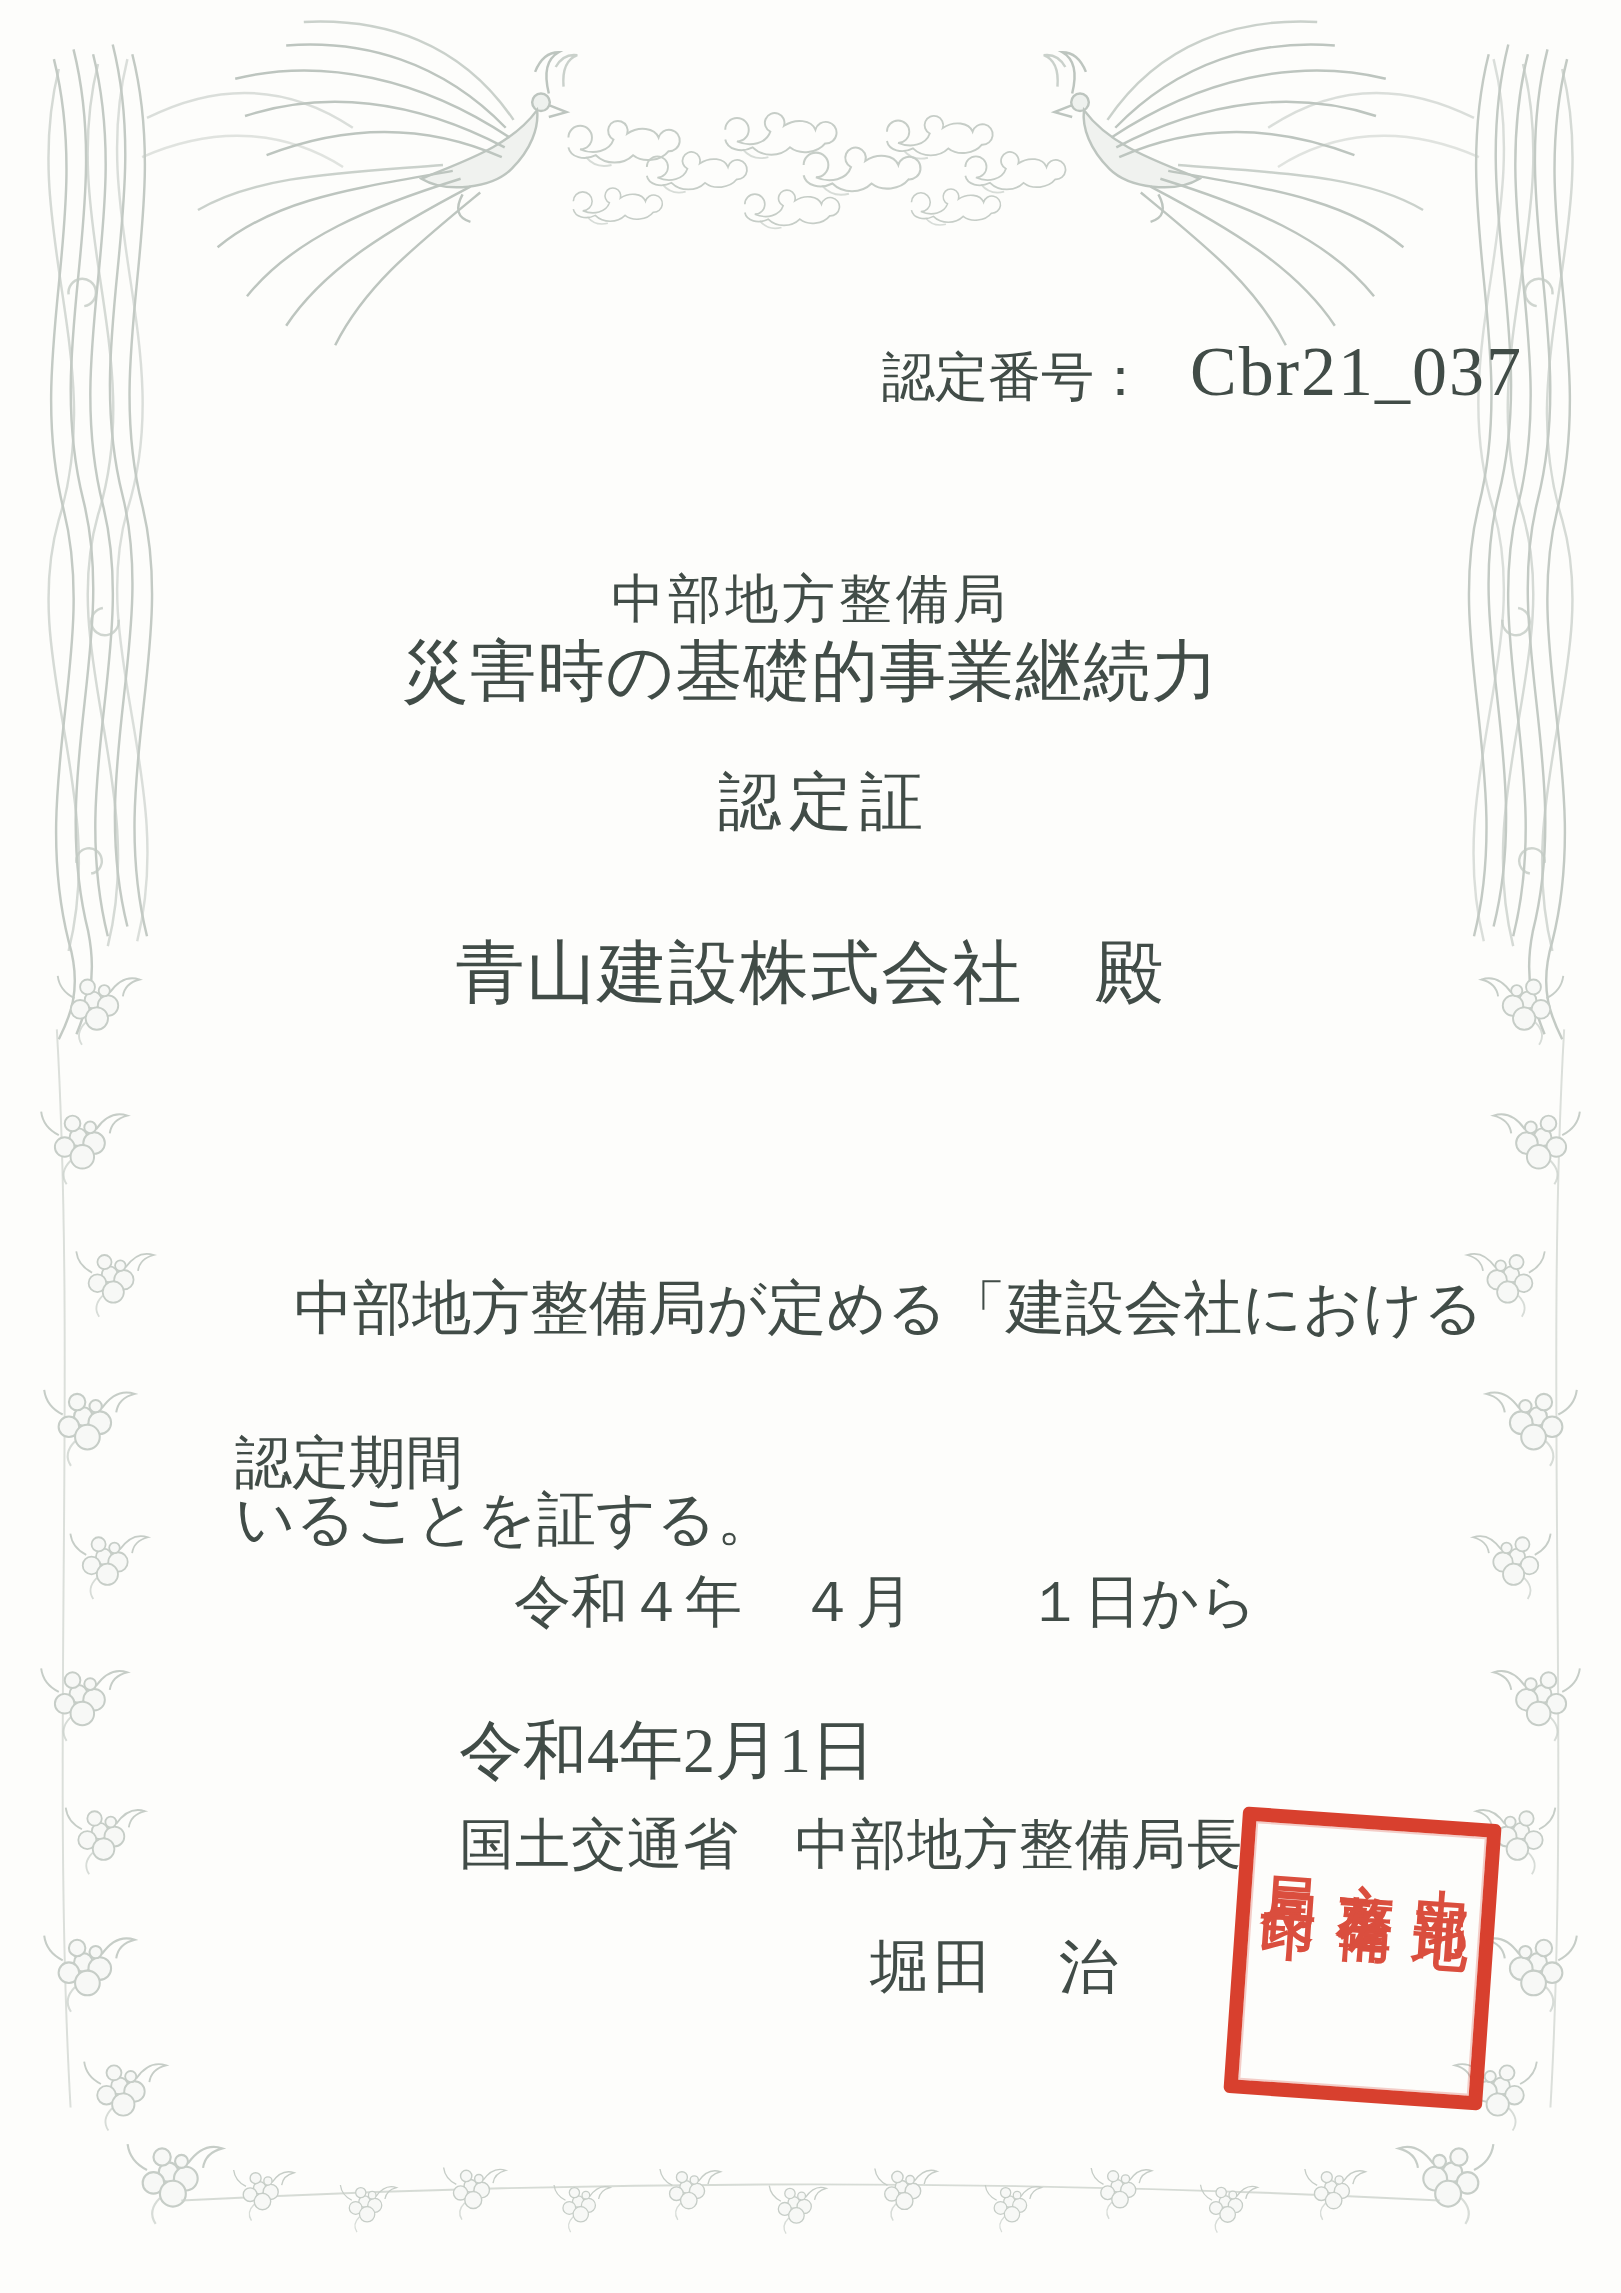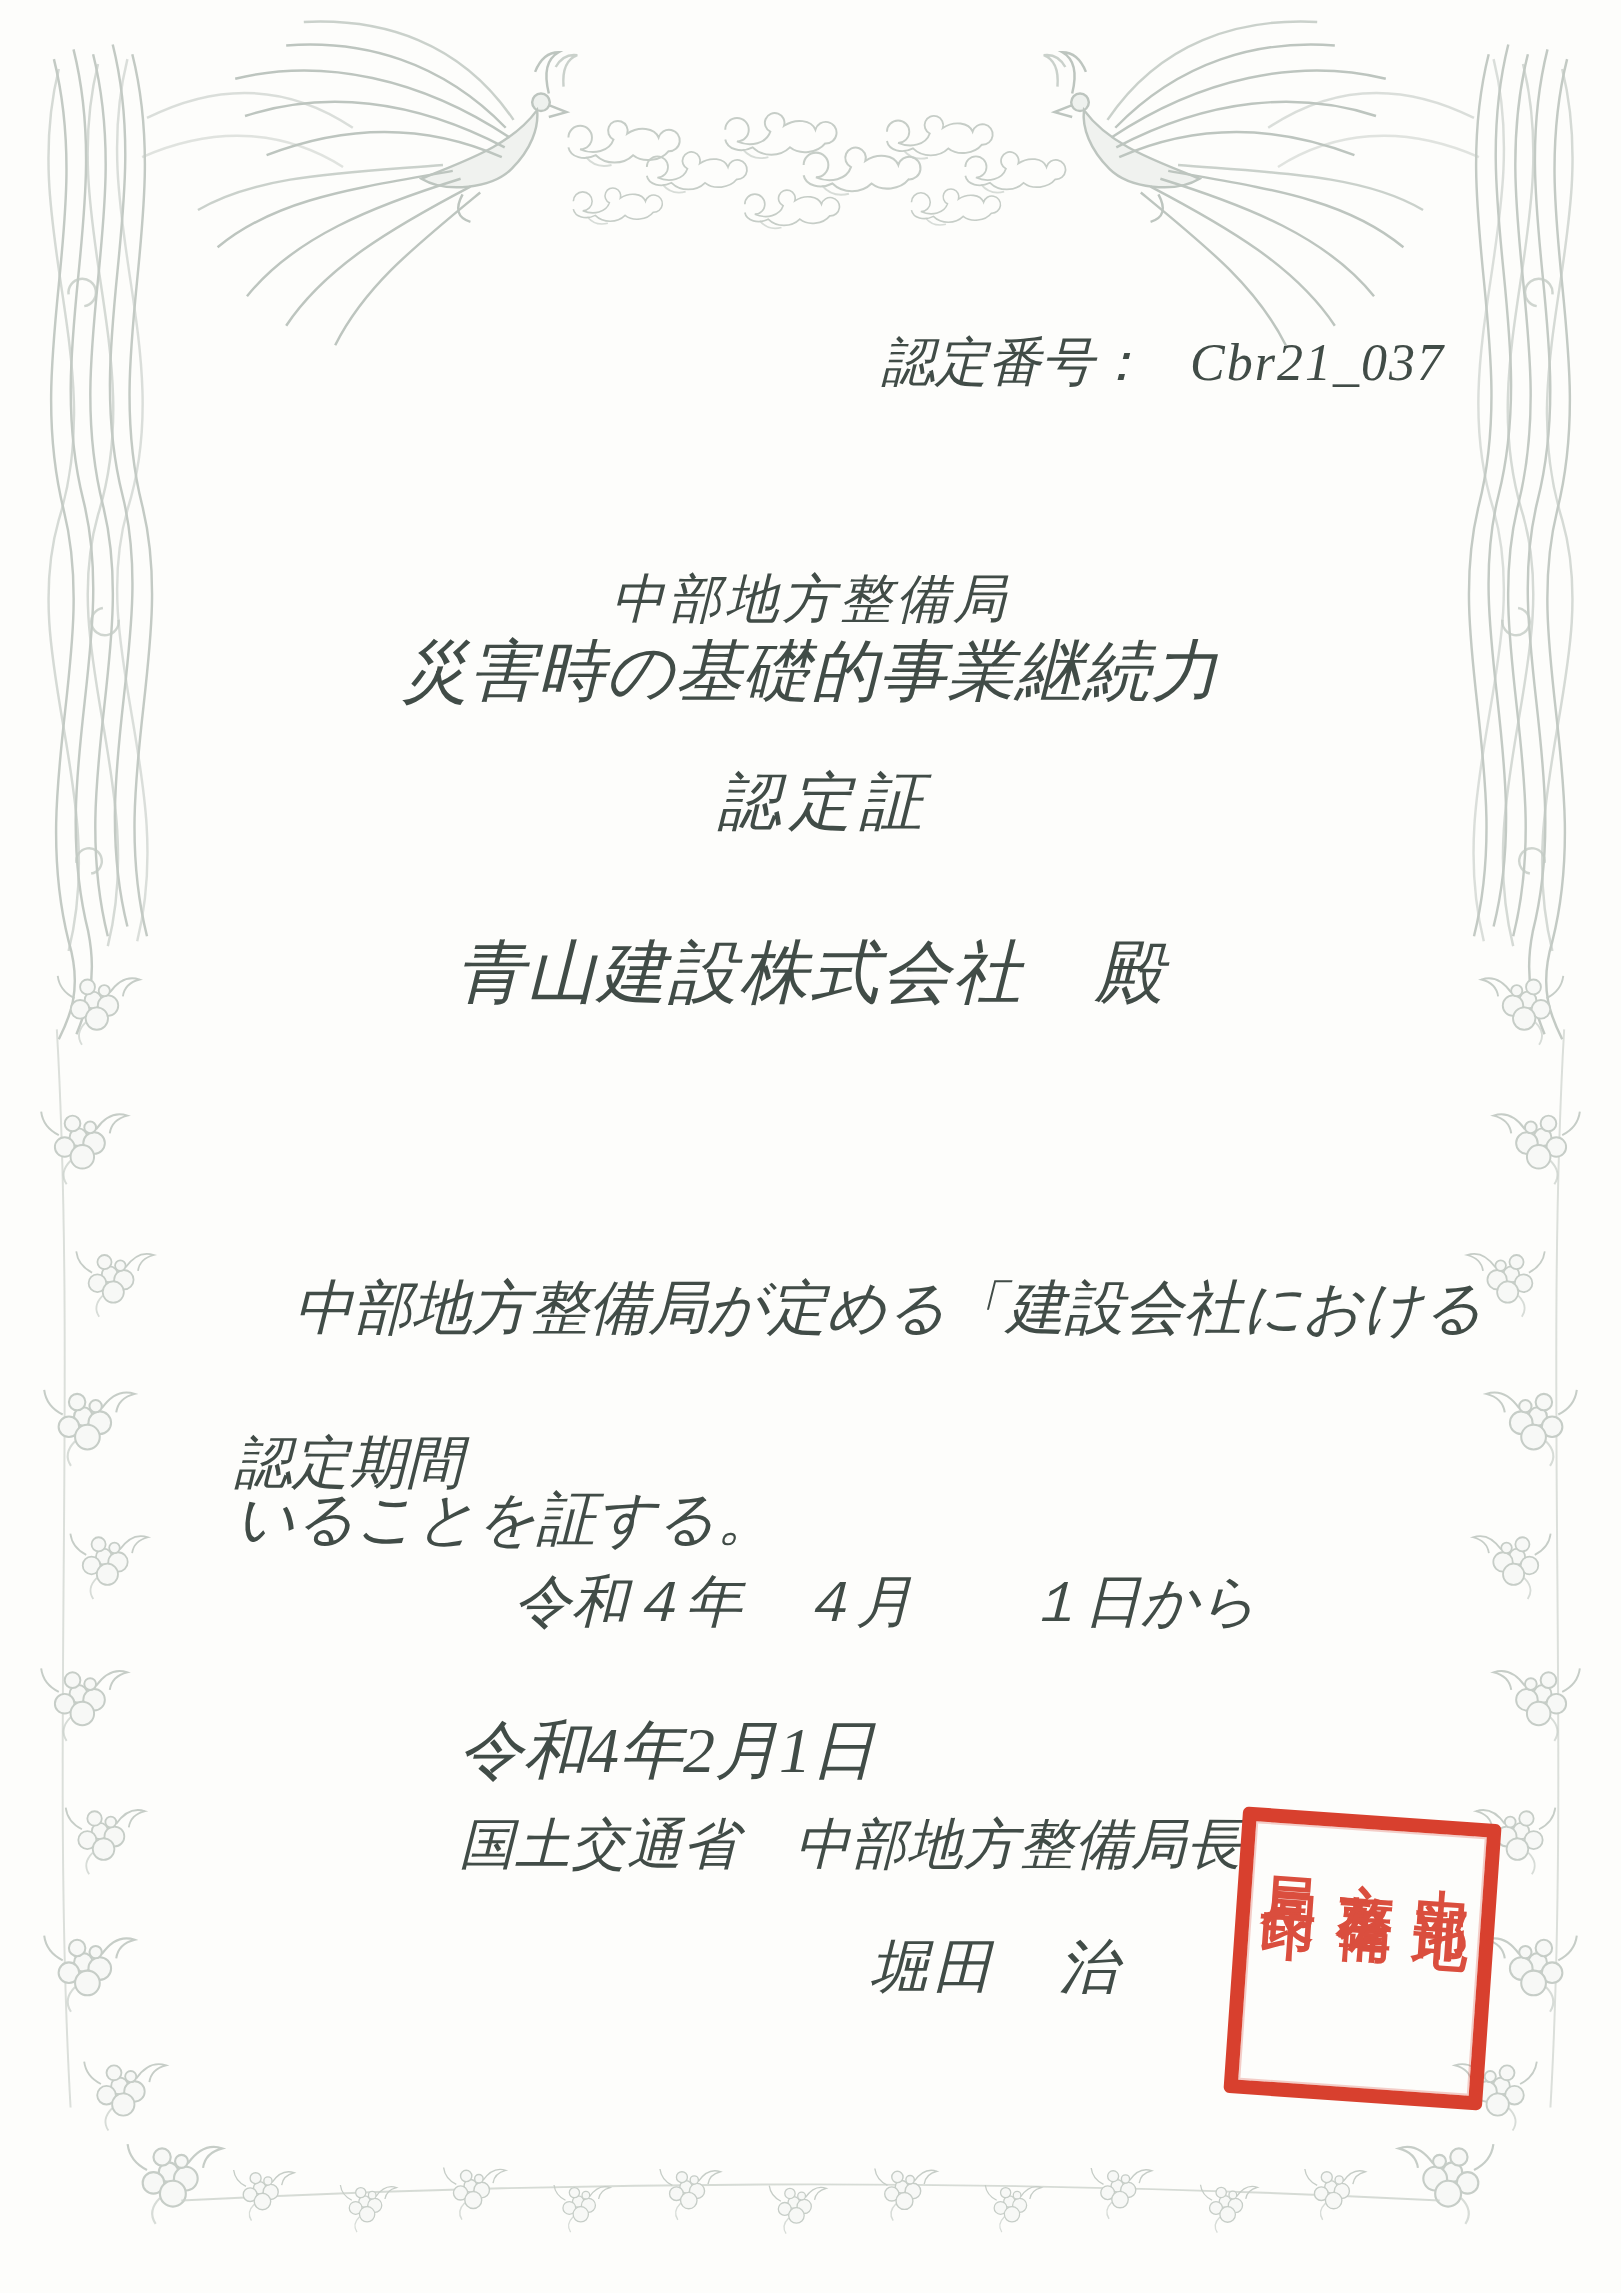--- a/index.html
+++ b/index.html
@@ -5,24 +5,24 @@
   html,body{margin:0;padding:0;background:#e8e8e6;}
   .page{
     position:relative;
     width:1621px;height:2294px;
     background:#fdfdfb;
     overflow:hidden;
     font-family:"Liberation Serif","DejaVu Serif",serif;
     color:#414c47;
   }
   .frame-svg{position:absolute;left:0;top:0;width:1621px;height:2294px;}
-  .txt{position:absolute;white-space:pre;line-height:1.18;font-style:italic;}
+  .txt{position:absolute;white-space:pre;line-height:1.18;}
   .center{left:0;width:1621px;text-align:center;}
   .cert-number{left:882px;top:331px;font-size:53px;display:flex;gap:43px;align-items:baseline;}
-  .cert-number .value{font-size:52px;letter-spacing:2px;}
+  .cert-number .value{font-size:70px;letter-spacing:2px;}
   .org-title{top:568px;font-size:53px;letter-spacing:3.9px;}
   .subject-title{top:632px;font-size:67px;letter-spacing:1px;}
   .cert-title{top:765px;font-size:63px;letter-spacing:7.8px;padding-left:14px;}
   .recipient{top:933px;font-size:69px;letter-spacing:2px;}
   .body-par{left:235px;top:1133px;font-size:59px;}
   .body-par .line{display:block;line-height:72px;}
   .period{left:235px;top:1429px;font-size:57px;display:flex;gap:51px;}
   .period .line{display:block;line-height:75px;}
   .issue-date{left:459px;top:1713px;font-size:64px;}
   .issuer{left:459px;top:1813px;font-size:55px;letter-spacing:1px;}

